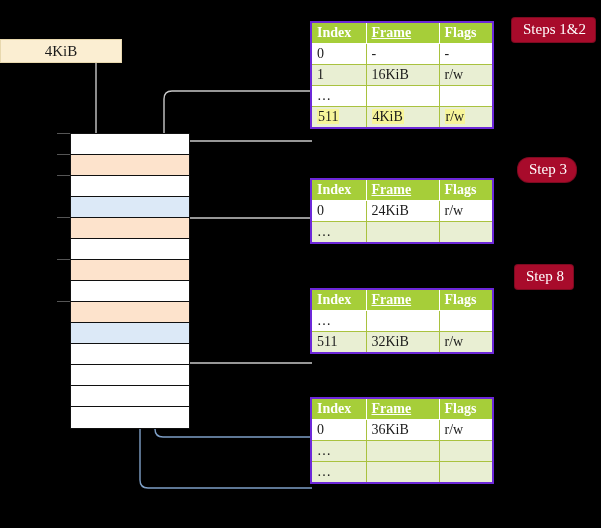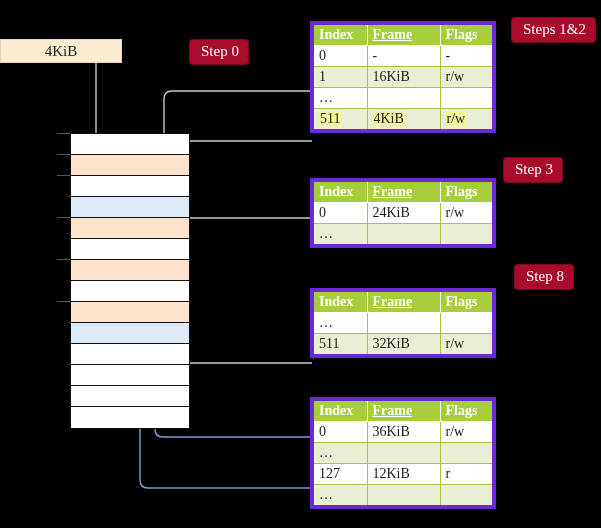--- a/index.html
+++ b/index.html
@@ -71,21 +71,21 @@
     border-top: 1px solid #555555;
   }
 
   
   .ptable {
     position: absolute;
     border-collapse: collapse;
     background: #7dd3fc;
     font-size: 14px;
     box-sizing: border-box;
-    border: 4px solid #6d28d9;
+    border: 2px solid #6d28d9;
   }
   .ptable td, .ptable th {
     border: 1px solid #a9c23f;
     padding: 2px 5px;
     height: 21px;
     box-sizing: border-box;
     color: #1a1a1a;
     text-align: left;
     vertical-align: middle;
     font-weight: normal;
@@ -144,27 +144,24 @@
 
     <path d="M312,437 L163,437 Q155,437 155,429 L155,330" fill="none" stroke="#7e9fc6" stroke-width="1.4" marker-end="url(#ar-blue)"></path>
 
     <path d="M312,488 L148,488 Q140,488 140,480 L140,205" fill="none" stroke="#7e9fc6" stroke-width="1.4" marker-end="url(#ar-blue)"></path>
   </svg>
 
   <div class="src-box" style="left:0px; top:39px; width:120px;">
     <span>4KiB</span>
   </div>
 
-  <div class="step-pill" style="left:190px; top:40px;">
-    <span>Step 0</span>
-  </div>
   <div class="step-pill" style="left:512px; top:18px;">
     <span>Steps 1&amp;2</span>
   </div>
-  <div class="step-pill" style="left:504px; top:158px;">
+  <div class="step-pill" style="left:518px; top:158px;border-radius:11px;">
     <span>Step 3</span>
   </div>
   <div class="step-pill" style="left:515px; top:265px;">
     <span>Step 8</span>
   </div>
 
   <div class="memcol" id="memcol">
       <div class="memrow white"></div>
       <div class="memrow orange"></div>
       <div class="memrow white"></div>
@@ -275,25 +272,20 @@
           <tr class="plain">
             <td class="c-index">0</td>
             <td class="c-frame">36KiB</td>
             <td class="c-flags">r/w</td>
           </tr>
           <tr class="alt">
             <td class="c-index">…</td>
             <td class="c-frame"></td>
             <td class="c-flags"></td>
           </tr>
-          <tr class="plain">
-            <td class="c-index">127</td>
-            <td class="c-frame">12KiB</td>
-            <td class="c-flags">r</td>
-          </tr>
           <tr class="alt">
             <td class="c-index">…</td>
             <td class="c-frame"></td>
             <td class="c-flags"></td>
           </tr>
         </tbody>
       </table>
     </div>
 
 </div>

